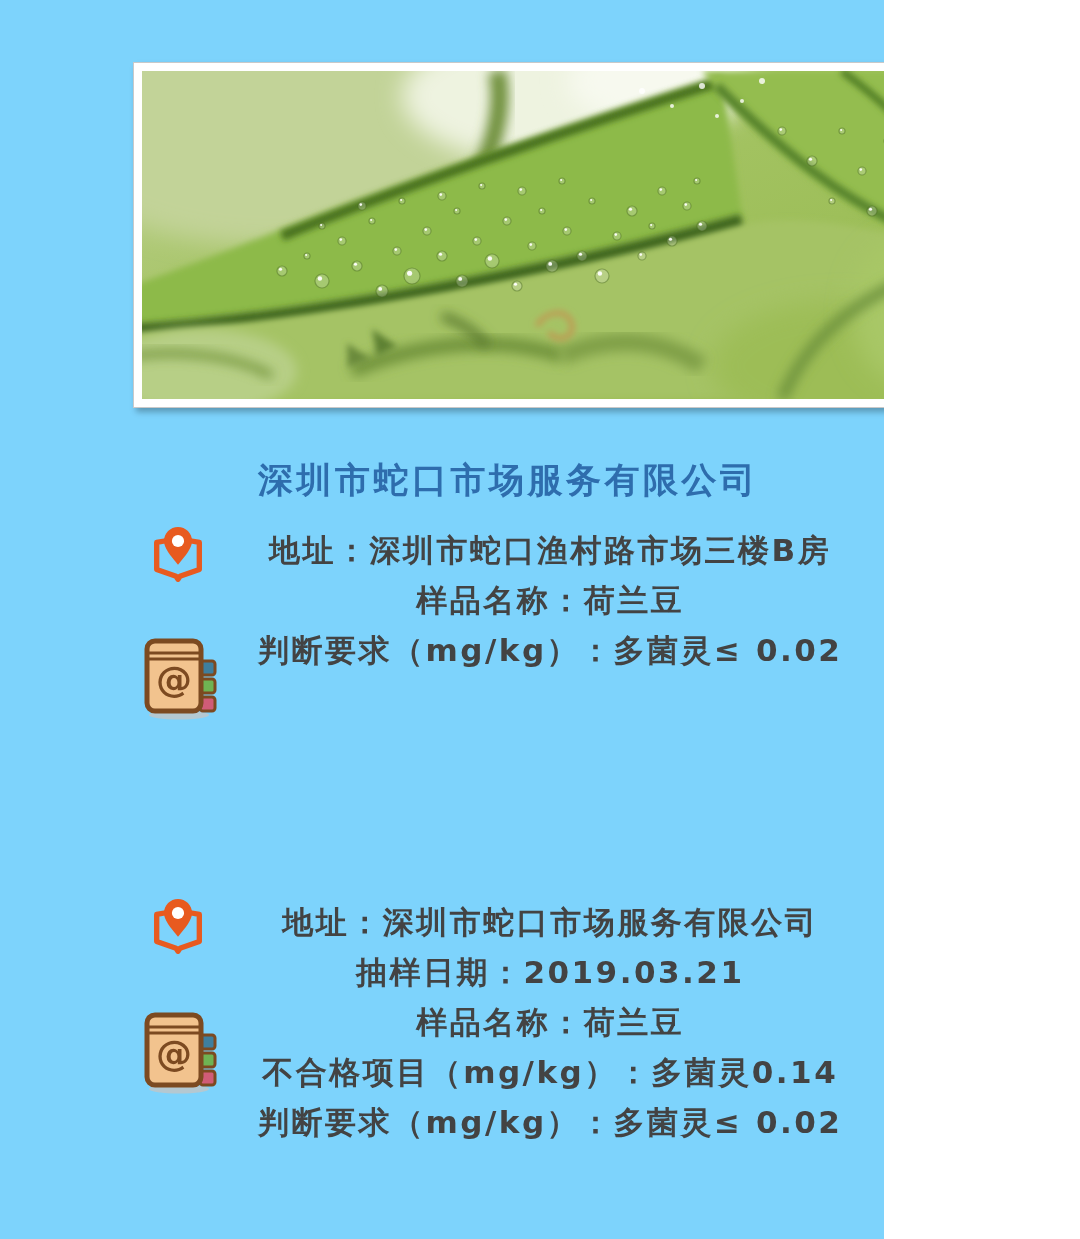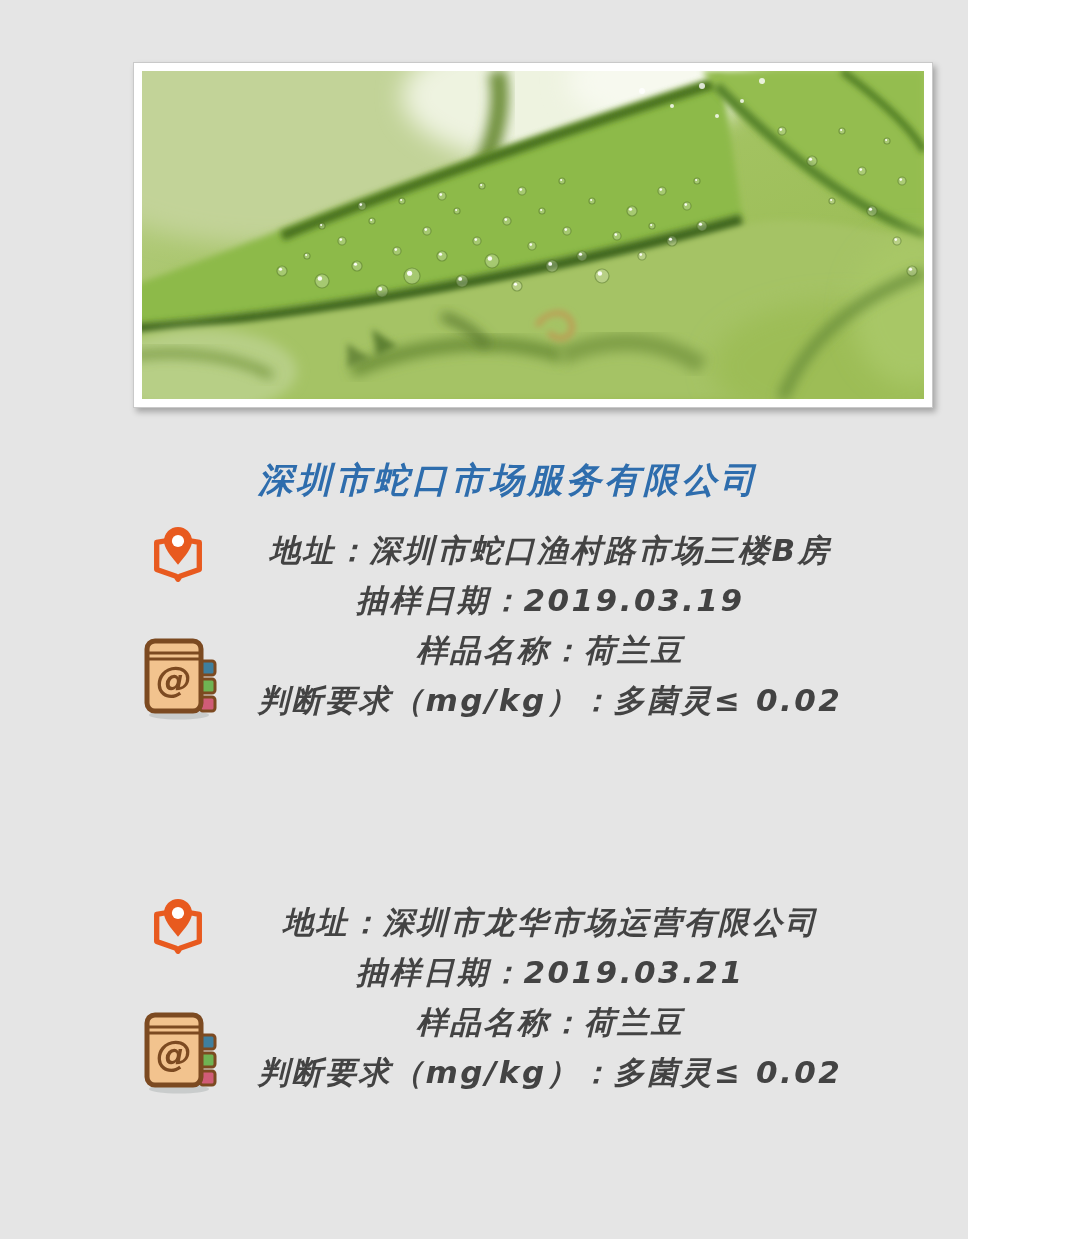--- a/index.html
+++ b/index.html
@@ -1,17 +1,17 @@
 <!DOCTYPE html>
 <html style="--heading_blue: #2e6dad; --body_text: #434343; --frame_border: #c9c9c9; --pin_orange: #e85a1f; --book_fill: #f2c38e; --book_outline: #7c4a21; --tab_blue: #3f7f9e; --tab_green: #6fb353; --tab_pink: #d05c77;"><head>
 <meta charset="utf-8">
 <style>
   html,body{margin:0;padding:0;background:#ffffff;}
   body{font-family:"DejaVu Sans","Liberation Sans",sans-serif;}
-  .canvas{position:relative;width:968px;height:1239px;background:#e5e5e5;overflow:hidden;font-style:italic;}
+  .canvas{position:relative;width:884px;height:1239px;background:#7dd3fc;overflow:hidden;}
 
   .photo-frame{
     position:absolute;left:133px;top:62px;width:782px;height:328px;
     background:#ffffff;padding:8px;border:1px solid var(--frame_border,#c9c9c9);
     box-shadow:3px 4px 6px rgba(0,0,0,0.28);
   }
   .photo-frame svg{display:block;width:782px;height:328px;}
 
   .company{
     position:absolute;left:258px;margin:0;white-space:nowrap;
@@ -223,33 +223,33 @@
 
   <svg class="icon pin-icon" style="left:147px;top:524px" viewBox="0 0 64 66">
       <use href="#pin-def"></use>
     </svg>
   <svg class="icon book-icon" style="left:142px;top:636px" viewBox="0 0 78 84">
       <use href="#book-def"></use>
     </svg>
 
   <div class="rows" style="top:525px">
     <div>地址：深圳市蛇口渔村路市场三楼B房</div>
-    <div>抽样日期：2019.03.19</div>
     <div>样品名称：荷兰豆</div>
     <div>判断要求（mg/kg）：多菌灵≤ 0.02</div>
   </div>
 
 
   <svg class="icon pin-icon" style="left:147px;top:896px" viewBox="0 0 64 66">
       <use href="#pin-def"></use>
     </svg>
   <svg class="icon book-icon" style="left:142px;top:1010px" viewBox="0 0 78 84">
       <use href="#book-def"></use>
     </svg>
 
   <div class="rows" style="top:897px">
-    <div>地址：深圳市龙华市场运营有限公司</div>
+    <div>地址：深圳市蛇口市场服务有限公司</div>
     <div>抽样日期：2019.03.21</div>
     <div>样品名称：荷兰豆</div>
+    <div>不合格项目（mg/kg）：多菌灵0.14</div>
     <div>判断要求（mg/kg）：多菌灵≤ 0.02</div>
   </div>
 
 </div>
 
 </body></html>

